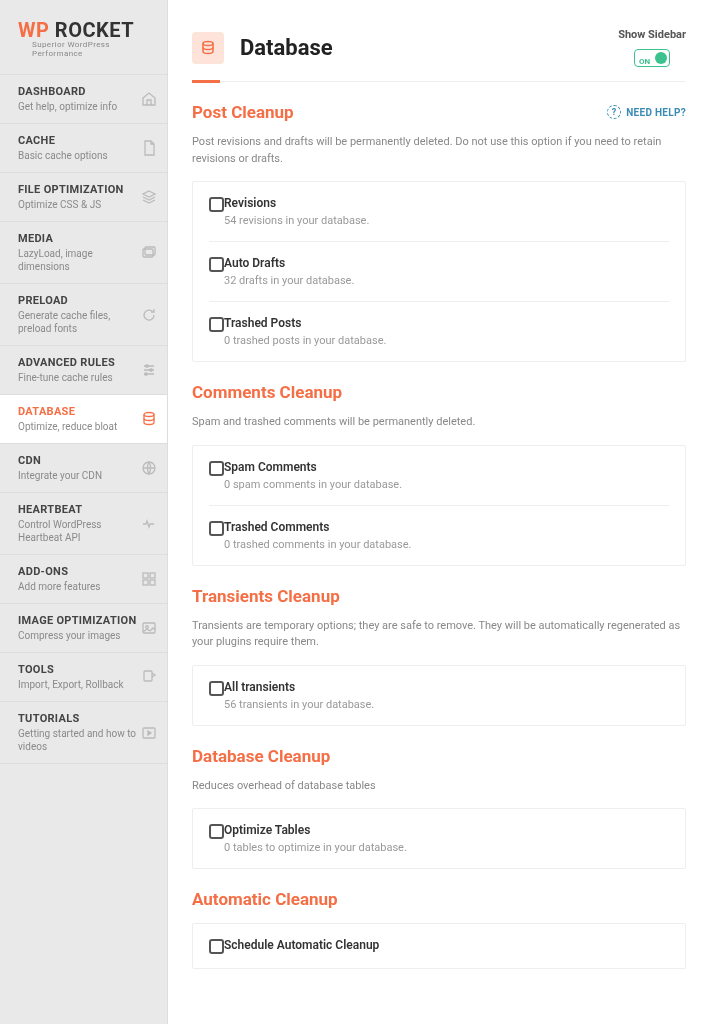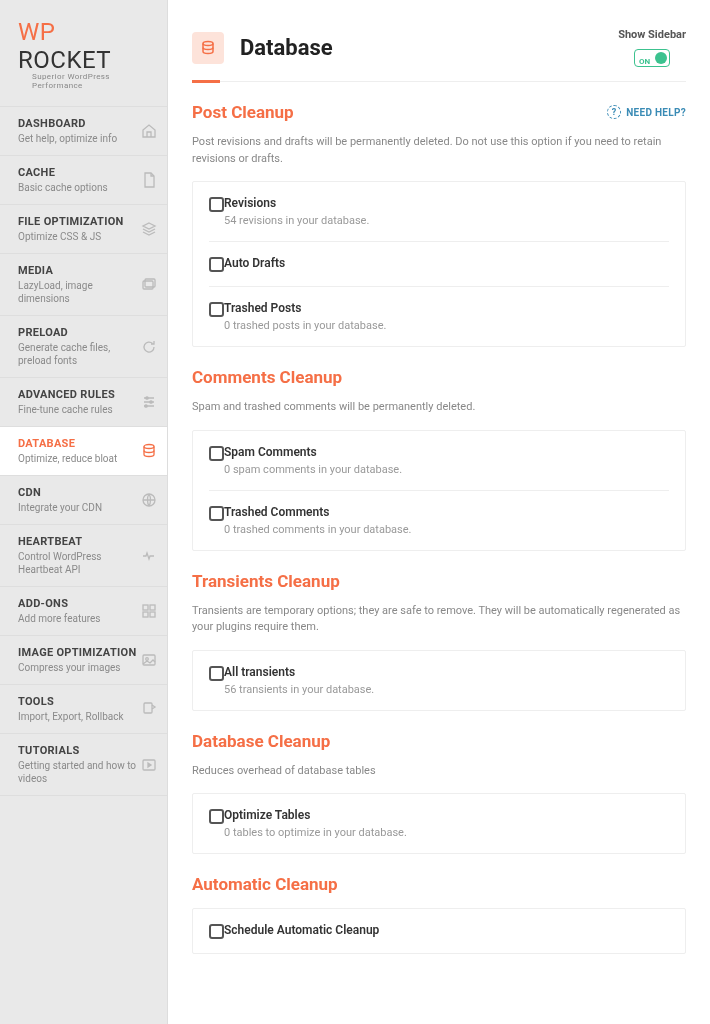--- a/index.html
+++ b/index.html
@@ -19,21 +19,21 @@
 .sidebar {
   width: 168px;
   background: #e9e9e9;
   display: flex;
   flex-direction: column;
   border-right: 1px solid #ddd;
 }
 .logo {
   padding: 18px 14px 16px 18px;
 }
-.logo-main { font-weight: 400; font-size: 24px; letter-spacing: 0.5px; }
+.logo-main { font-weight: 700; font-size: 20px; letter-spacing: 0.5px; }
 .logo-main .wp { color: #f56f46; }
 .logo-main .rocket { color: #333; }
 .logo-sub { font-size: 8px; color: #888; letter-spacing: 0.4px; margin-left: 14px; margin-top:-2px;}
 .nav-item {
   position: relative;
   padding: 10px 30px 10px 18px;
   border-bottom: 1px solid #dedede;
   cursor: pointer;
 }
 .nav-item:first-of-type { border-top: 1px solid #dedede; }
@@ -387,20 +387,21 @@
             <div class="checkbox"></div>
             <div class="option-body">
               <div class="option-title">Revisions</div>
               <div class="option-sub">54 revisions in your database.</div>
             </div>
           </div>
           <div class="option">
             <div class="checkbox"></div>
             <div class="option-body">
               <div class="option-title">Auto Drafts</div>
+              <div class="option-sub">32 drafts in your database.</div>
             </div>
           </div>
           <div class="option">
             <div class="checkbox"></div>
             <div class="option-body">
               <div class="option-title">Trashed Posts</div>
               <div class="option-sub">0 trashed posts in your database.</div>
             </div>
           </div>
         </div>

